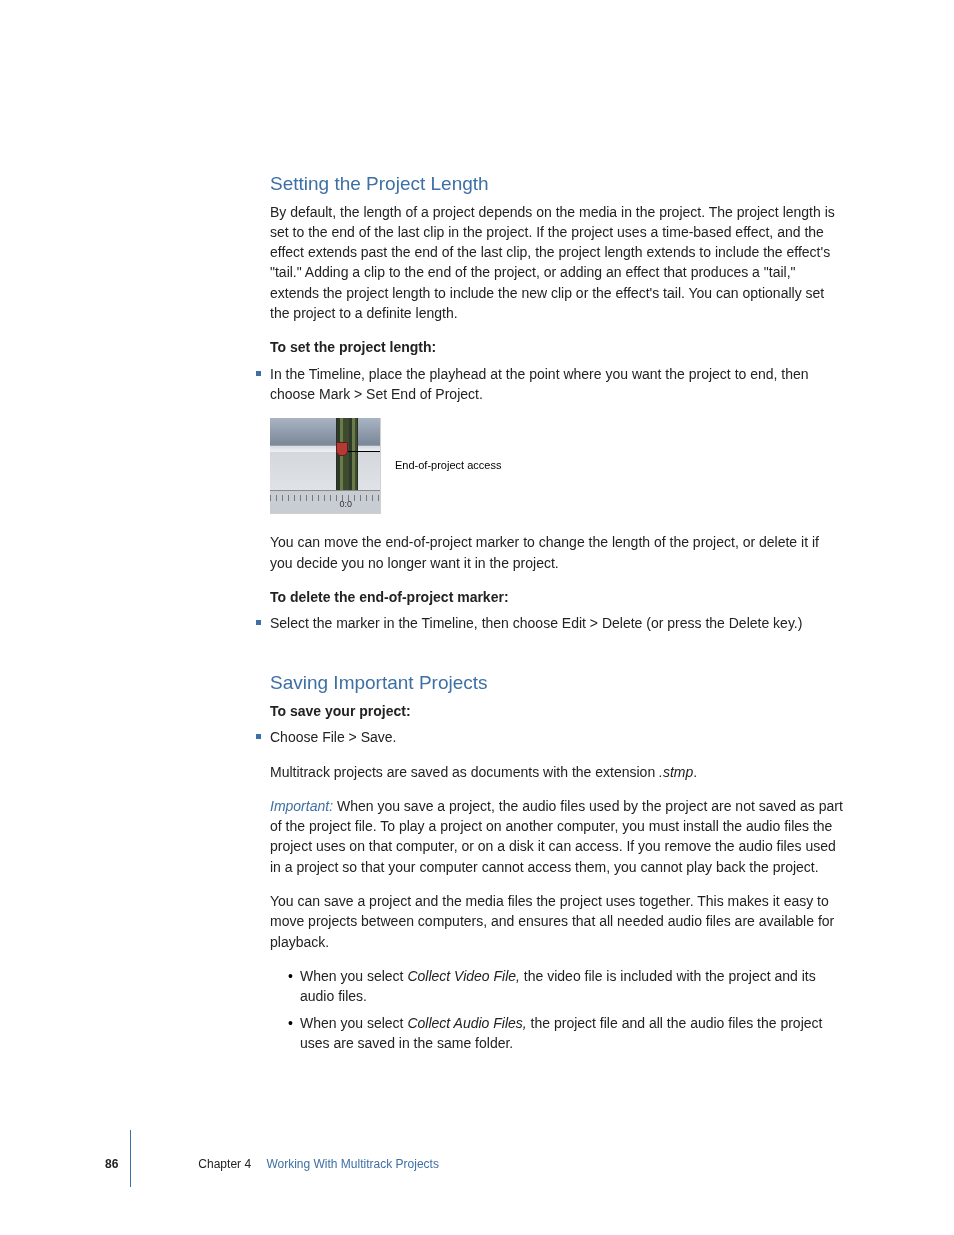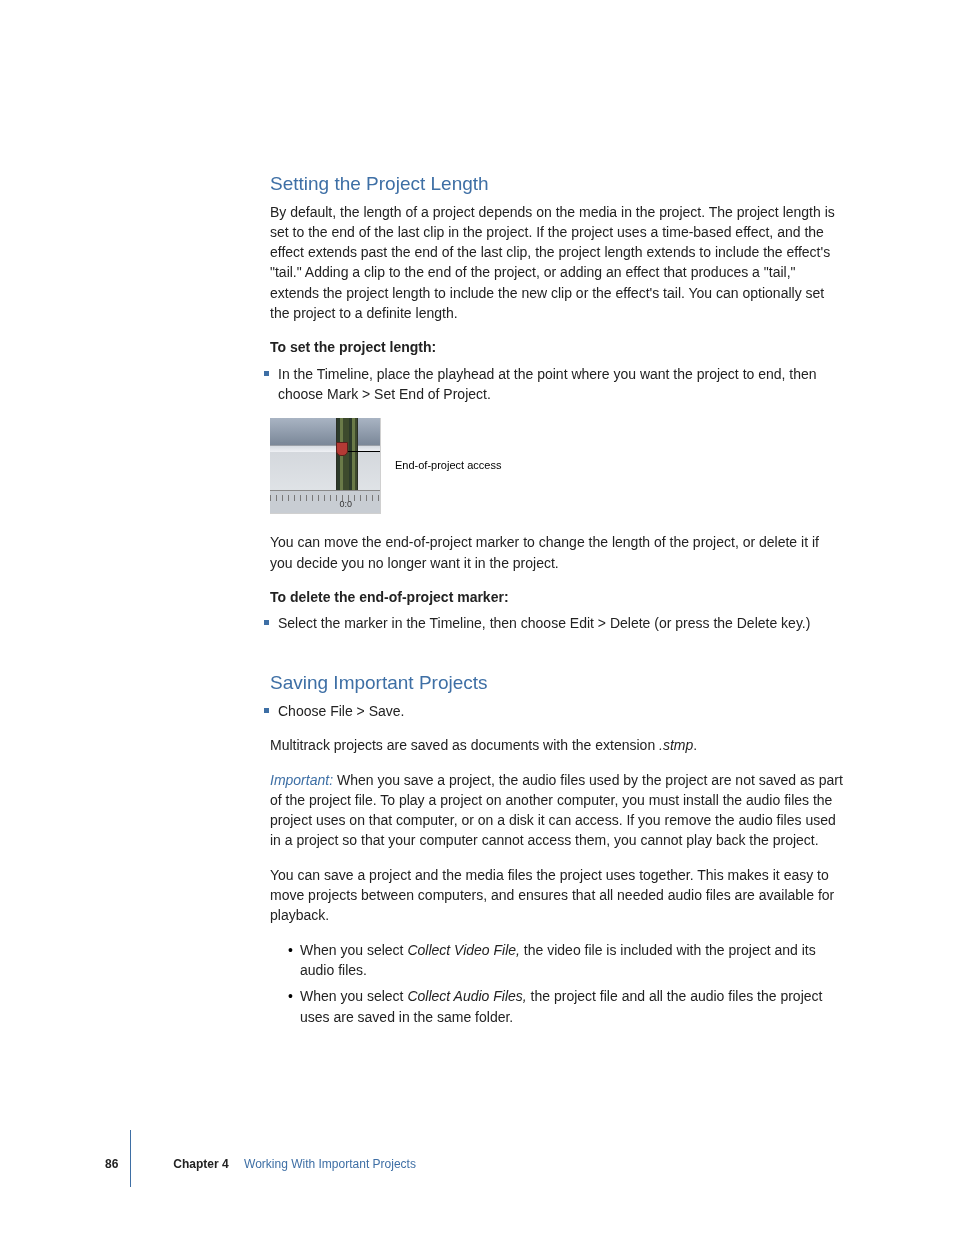--- a/index.html
+++ b/index.html
@@ -34,21 +34,21 @@
     margin: 14px 0 6px 0;
   }
   .bullet-list {
     margin: 0 0 14px 0;
     padding: 0;
     list-style: none;
   }
   .bullet-list > li {
     position: relative;
     padding-left: 0;
-    margin-left: 8px;
+    margin-left: 0;
     margin-bottom: 4px;
   }
   .bullet-list > li::before {
     content: "";
     position: absolute;
     left: -14px;
     top: 7px;
     width: 5px;
     height: 5px;
     background: #3e6fa5;
@@ -155,25 +155,25 @@
     color: #000;
   }
   .footer {
     position: absolute;
     left: 0;
     right: 0;
     bottom: 62px;
     padding: 0 0 0 105px;
     display: flex;
     align-items: center;
-    gap: 55px;
+    gap: 80px;
     font-size: 12px;
   }
   .page-number { font-weight: 700; }
-  .chapter-label { font-weight: 700; }
+  .chapter-label { font-weight: 400; }
   .chapter-title { color: #3e6fa5; margin-left: 12px; }
   .vrule {
     position: absolute;
     left: 130px;
     top: 1130px;
     bottom: 48px;
     width: 1px;
     background: #3e6fa5;
   }
 </style>
@@ -205,20 +205,21 @@
 
   <p class="para">You can move the end-of-project marker to change the length of the project, or delete it if you decide you no longer want it in the project.</p>
 
   <p class="bold-lead">To delete the end-of-project marker:</p>
   <ul class="bullet-list">
     <li>Select the marker in the Timeline, then choose Edit &gt; Delete (or press the Delete key.)</li>
   </ul>
 
   <h2 class="section-heading" style="margin-top:36px">Saving Important Projects</h2>
 
+  <p class="bold-lead" style="margin-top:2px">To save your project:</p>
   <ul class="bullet-list">
     <li>Choose File &gt; Save.</li>
   </ul>
 
   <p class="para">
     <span>Multitrack projects are saved as documents with the extension </span><em class="italic">.stmp</em><span>.</span>
   </p>
 
   <p class="para">
     <span class="important-label">Important:</span><span>  When you save a project, the audio files used by the project are not saved as part of the project file. To play a project on another computer, you must install the audio files the project uses on that computer, or on a disk it can access. If you remove the audio files used in a project so that your computer cannot access them, you cannot play back the project.</span>
@@ -234,16 +235,16 @@
       <span>When you select </span><em class="italic">Collect Audio Files,</em><span> the project file and all the audio files the project uses are saved in the same folder.</span>
     </li>
   </ul>
 
 </div>
 
 <div class="footer">
   <span class="page-number">86</span>
   <span>
     <span class="chapter-label">Chapter 4</span>
-    <span class="chapter-title">Working With Important Projects</span>
+    <span class="chapter-title">Working With Multitrack Projects</span>
   </span>
 </div>
 <div class="vrule"></div>
 
 </body></html>

